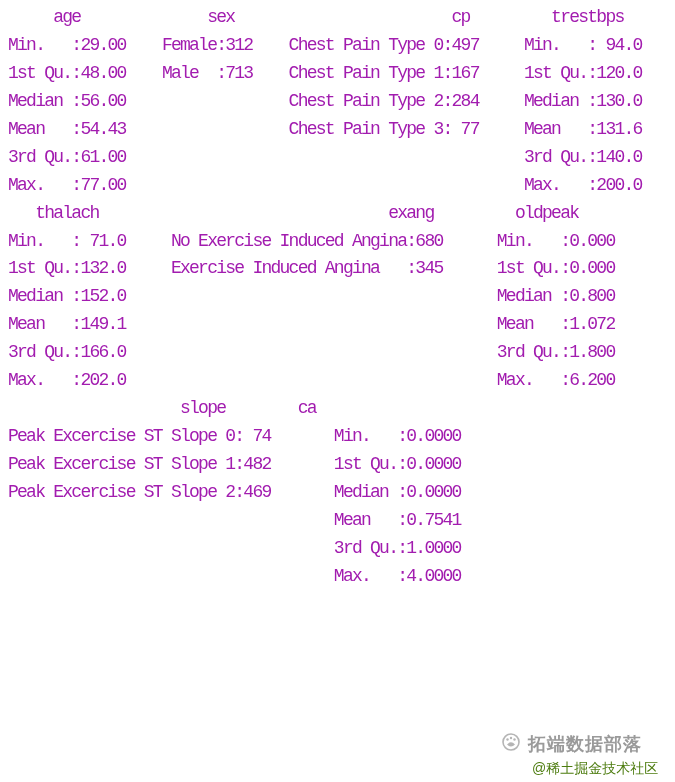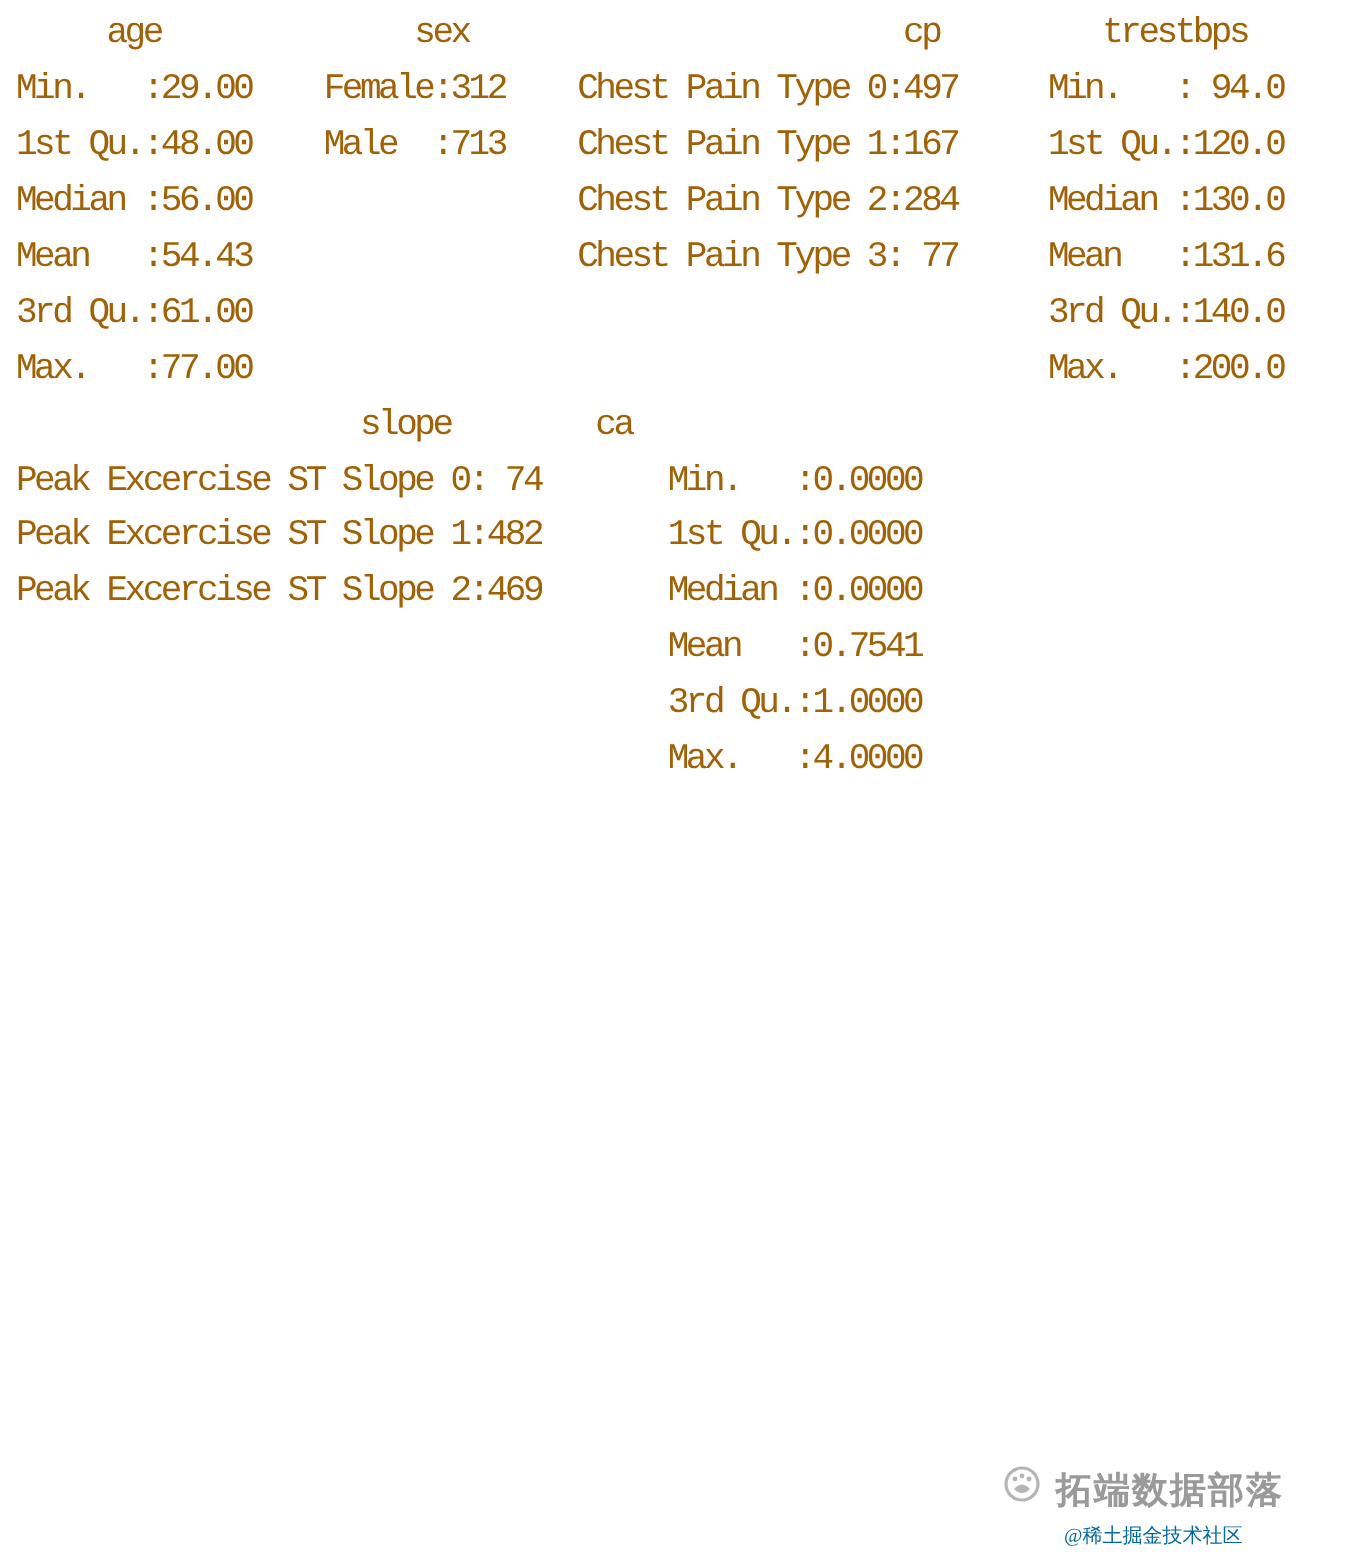--- a/index.html
+++ b/index.html
@@ -17,61 +17,68 @@
     padding: 4px 0 0 8px;
     box-sizing: border-box;
   }
   pre.block {
     margin: 0;
     white-space: pre;
     font-family: "Liberation Mono", "DejaVu Sans Mono", monospace;
     font-size: 18px;
     letter-spacing: -1.75px;
     line-height: 27.93px;
-    color: #a16207;
+    color: #a21caf;
   }
   .watermark {
     position: absolute;
     left: 500px;
     top: 730px;
     width: 175px;
-    font-family: Liberation Serif, serif;
+    font-family: Liberation Sans, sans-serif;
   }
   .wm-row1 {
     display: flex;
     align-items: center;
     gap: 4px;
   }
   .wm-brand {
     color: #9a9a9a;
     font-weight: 700;
     font-size: 18px;
     white-space: nowrap;
     letter-spacing: 1px;
   }
   .wm-community {
-    color: #0369a1;
-    font-size: 10px;
+    color: #4d7c0f;
+    font-size: 14px;
     white-space: nowrap;
     margin-left: 32px;
     margin-top: 2px;
   }
   .wm-icon { flex: 0 0 auto; }
 </style>
 </head>
 <body>
 
 <div class="console">
   <pre class="block">     age              sex                        cp         trestbps
 Min.   :29.00    Female:312    Chest Pain Type 0:497     Min.   : 94.0
 1st Qu.:48.00    Male  :713    Chest Pain Type 1:167     1st Qu.:120.0
 Median :56.00                  Chest Pain Type 2:284     Median :130.0
 Mean   :54.43                  Chest Pain Type 3: 77     Mean   :131.6
 3rd Qu.:61.00                                            3rd Qu.:140.0
 Max.   :77.00                                            Max.   :200.0</pre>
+  <pre class="block">   thalach                                exang         oldpeak
+Min.   : 71.0     No Exercise Induced Angina:680      Min.   :0.000
+1st Qu.:132.0     Exercise Induced Angina   :345      1st Qu.:0.000
+Median :152.0                                         Median :0.800
+Mean   :149.1                                         Mean   :1.072
+3rd Qu.:166.0                                         3rd Qu.:1.800
+Max.   :202.0                                         Max.   :6.200</pre>
   <pre class="block">                   slope        ca
 Peak Excercise ST Slope 0: 74       Min.   :0.0000
 Peak Excercise ST Slope 1:482       1st Qu.:0.0000
 Peak Excercise ST Slope 2:469       Median :0.0000
                                     Mean   :0.7541
                                     3rd Qu.:1.0000
                                     Max.   :4.0000</pre>
 </div>
 
 <div class="watermark">

